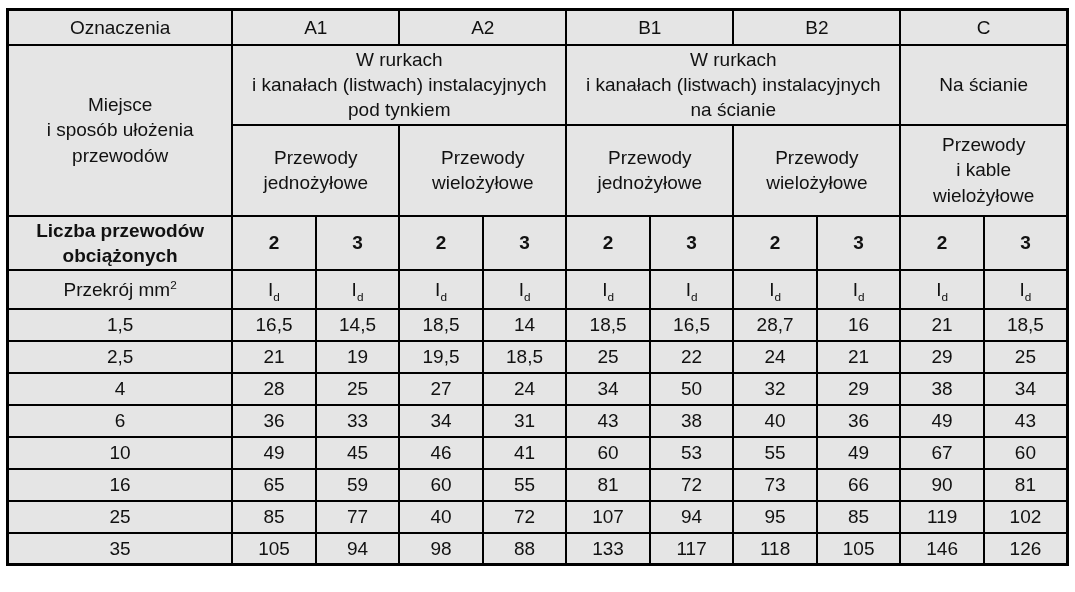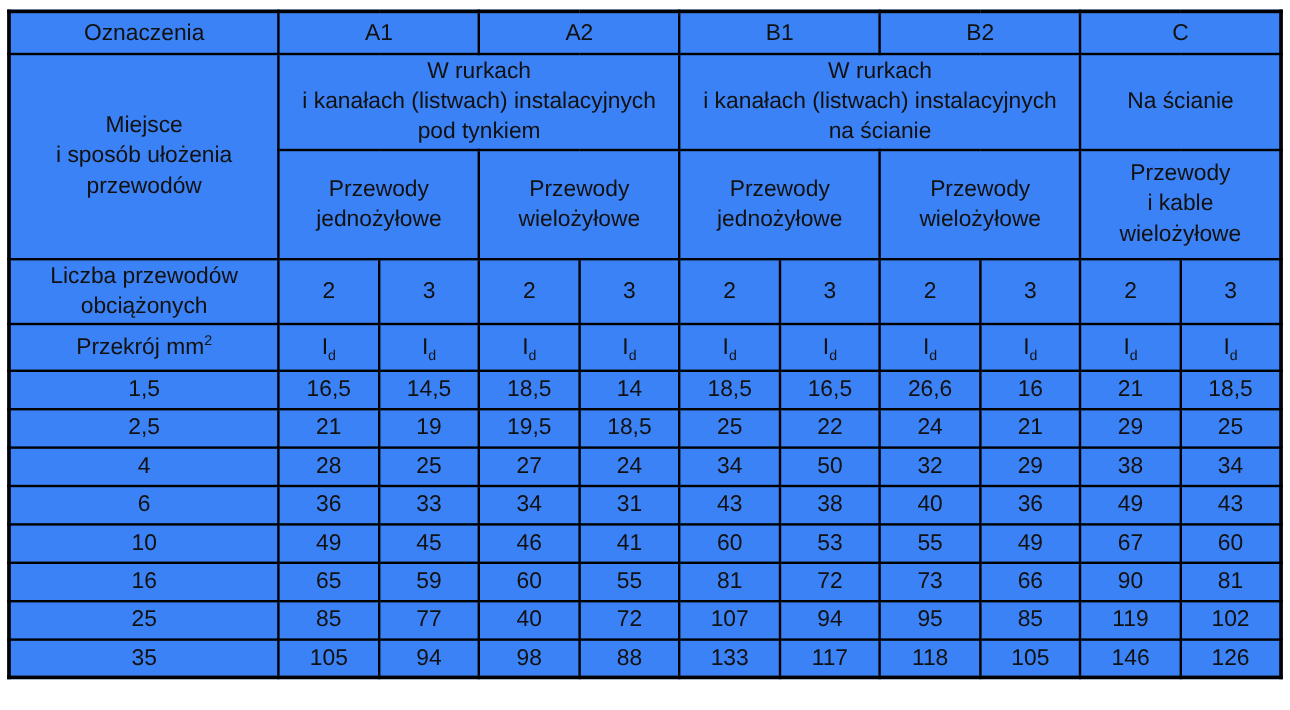--- a/index.html
+++ b/index.html
@@ -13,40 +13,40 @@
     background: #ffffff;
     box-sizing: border-box;
     padding: 8px 5px 4px 6px;
     font-family: "Liberation Sans", "DejaVu Sans", sans-serif;
     color: #111111;
   }
   table.tbl {
     border-collapse: collapse;
     table-layout: fixed;
     width: 1063px;
-    background: #3b82f6;
+    background: #e5e5e5;
     padding-left: 42px;
   }
   .tbl td {
     border: 2px solid #000000;
     text-align: center;
     vertical-align: middle;
     padding: 1px 3px;
     font-size: 19px;
     line-height: 1.32;
     overflow: hidden;
   }
   .tbl { border: 3px solid #000000; }
   col.c-label { width: 21.2%; }
   col.c-d     { width: 7.88%; }
 
   tr.rowA    { height: 35px; }
   tr.rowB    { height: 80px; }
   tr.rowC    { height: 91px; }
-  tr.rowD    { height: 53px; }
+  tr.rowD    { height: 53px; font-weight: bold; }
   tr.rowE    { height: 39px; }
   tr.rowData { height: 32px; }
 
   .pre { white-space: pre-line; margin-left: 48px; }
   .num { font-size: 19px; }
   sup { font-size: 0.62em; line-height: 0; }
   sub { font-size: 0.62em; line-height: 0; }
 </style>
 </head>
 <body>
@@ -128,21 +128,21 @@
           <td class="num"><span>I</span><sub>d</sub></td>
         </tr>
     <tr class="rowData">
           <td class="num">1,5</td>
           <td class="num">16,5</td>
           <td class="num">14,5</td>
           <td class="num">18,5</td>
           <td class="num">14</td>
           <td class="num">18,5</td>
           <td class="num">16,5</td>
-          <td class="num">26,6</td>
+          <td class="num">28,7</td>
           <td class="num">16</td>
           <td class="num">21</td>
           <td class="num">18,5</td>
         </tr>
         <tr class="rowData">
           <td class="num">2,5</td>
           <td class="num">21</td>
           <td class="num">19</td>
           <td class="num">19,5</td>
           <td class="num">18,5</td>

